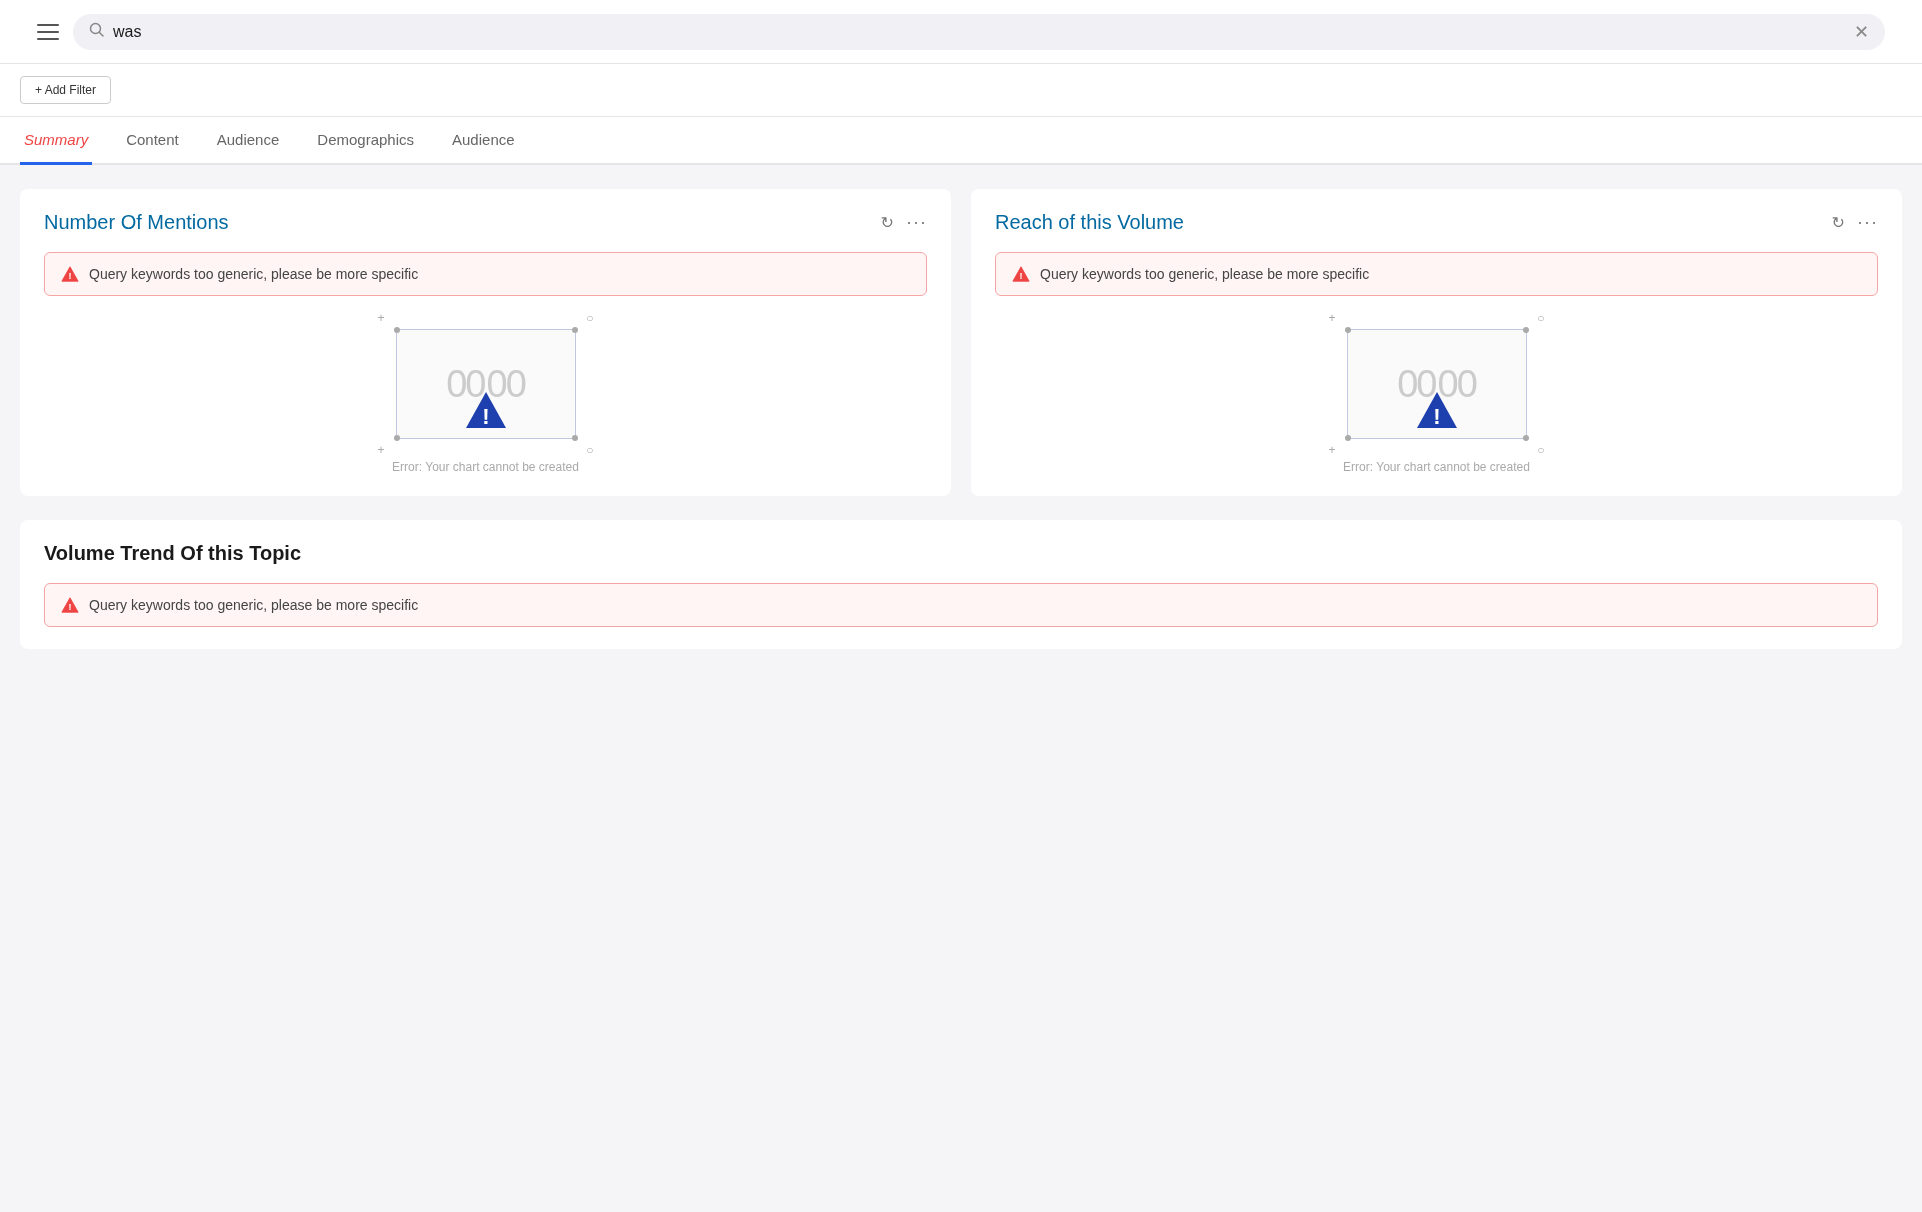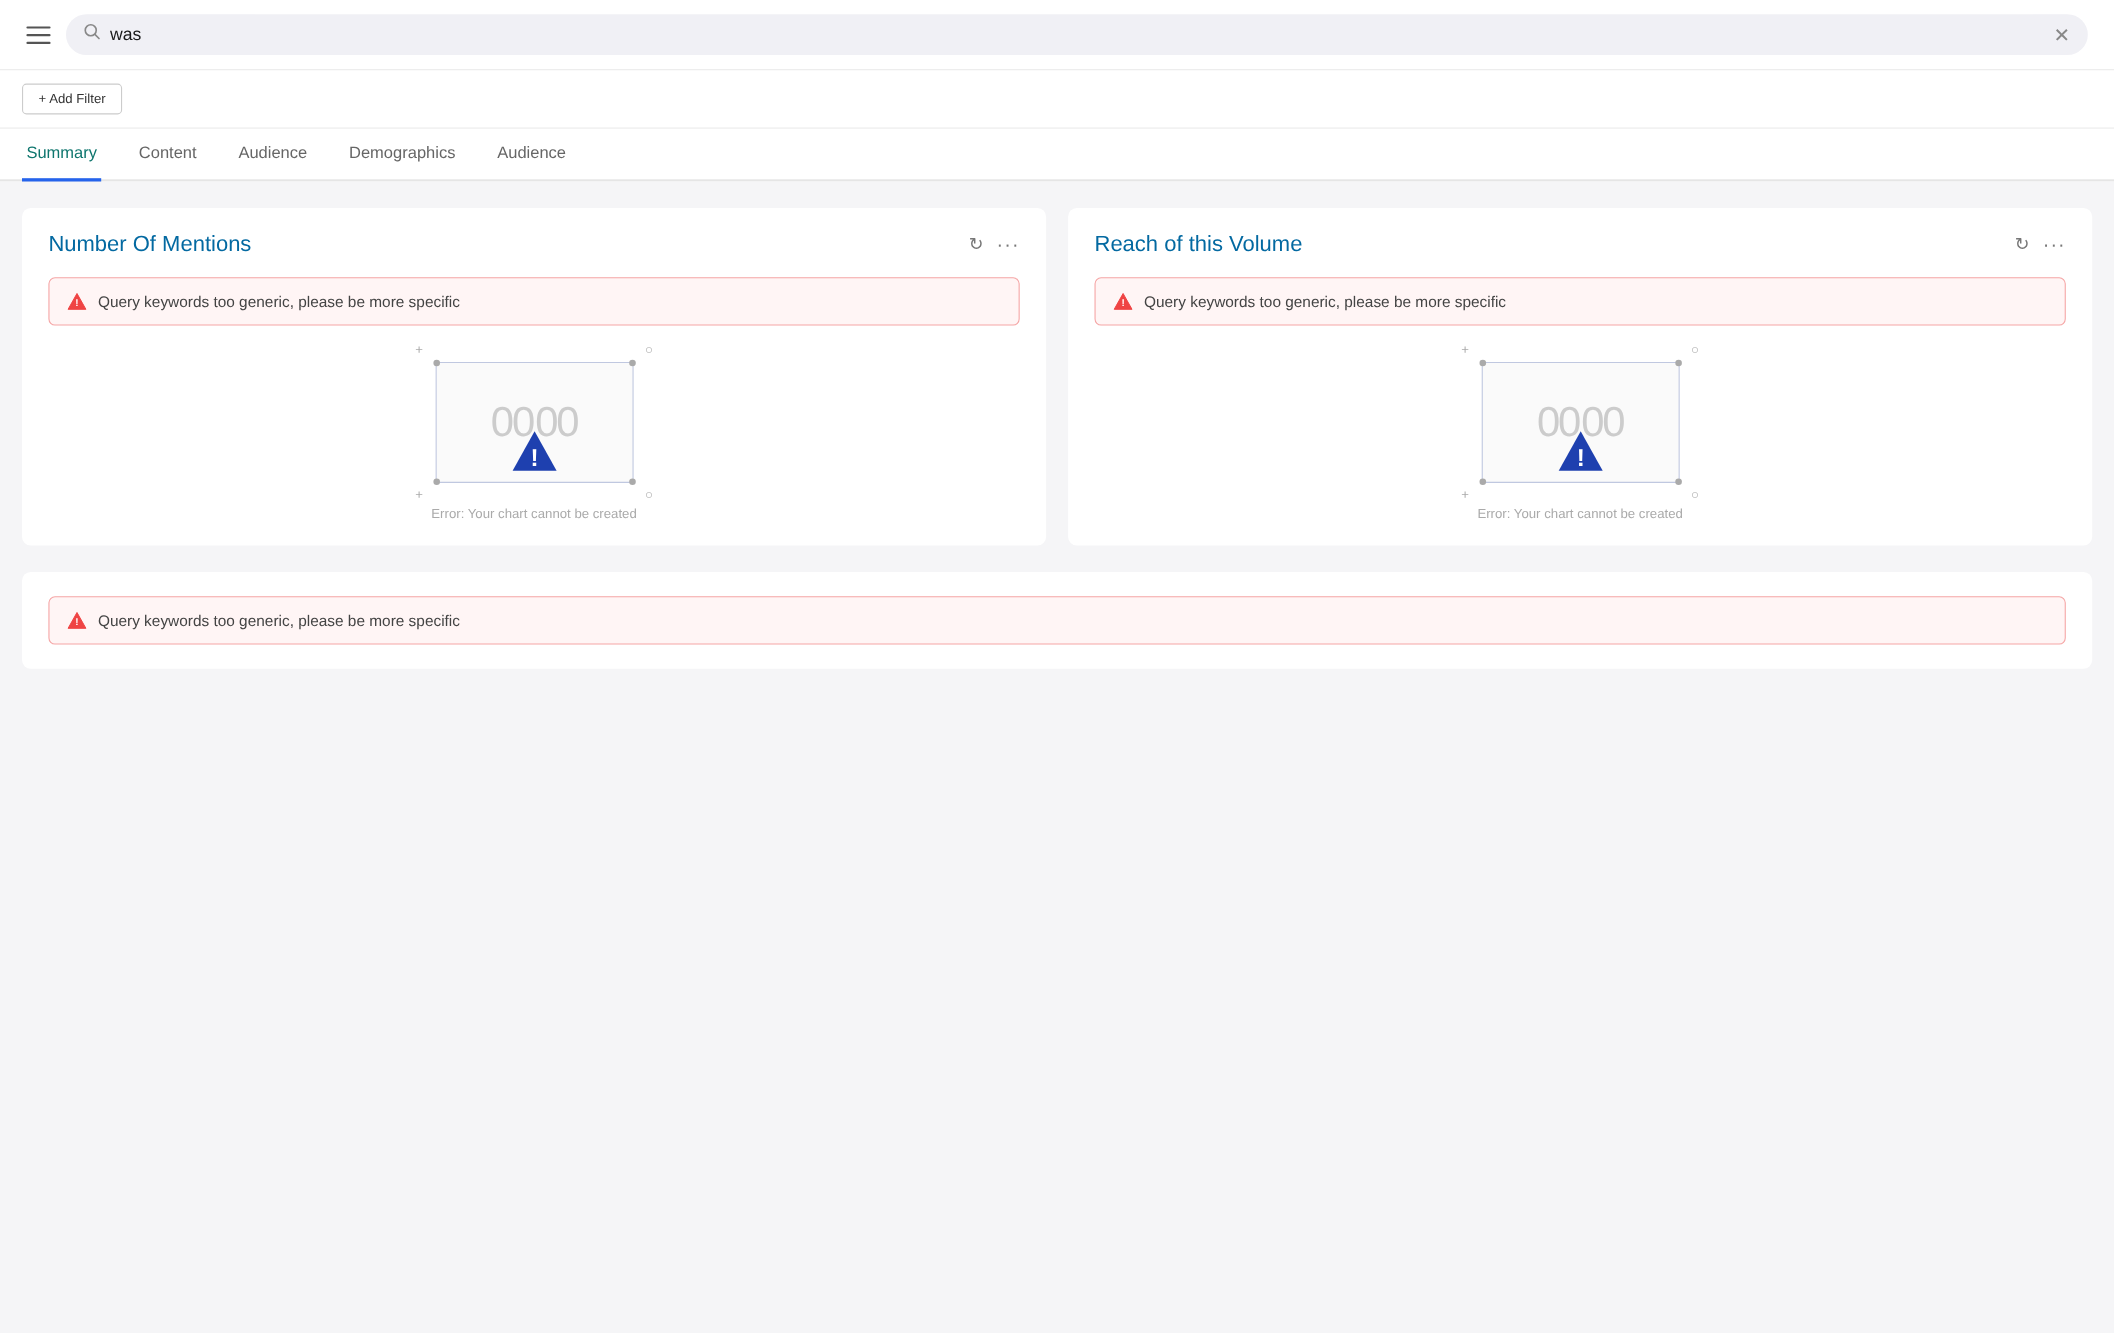--- a/index.html
+++ b/index.html
@@ -7,21 +7,21 @@
       font-family: -apple-system, BlinkMacSystemFont, 'Segoe UI', Helvetica, Arial, sans-serif;
       background: #f5f5f7;
       color: #1a1a1a;
     }
 
     
     .topbar {
       background: #ffffff;
       display: flex;
       align-items: center;
-      padding: 10px 24px;
+      padding: 10px 37px;
       gap: 14px;
       border-bottom: 1px solid #e5e5e5;
       height: 64px;
     }
     .hamburger-icon {
       cursor: pointer;
       display: flex;
       flex-direction: column;
       gap: 5px;
     }
@@ -91,23 +91,24 @@
     .tab {
       padding: 14px 4px;
       font-size: 15px;
       color: #666;
       cursor: pointer;
       border-bottom: 3px solid transparent;
       margin-bottom: -2px;
       white-space: nowrap;
     }
     .tab.active {
-      color: #0f766e;
+      color: #ef4444;
       border-bottom-color: #2563eb;
       font-weight: 500;
+      font-style: italic;
     }
 
     
     .main-content {
       padding: 24px 20px;
       background: #f5f5f7;
       min-height: calc(100vh - 160px);
     }
 
     
@@ -352,20 +353,21 @@
             <span style="font-size:38px;font-weight:200;color:#ccc;letter-spacing:-2px;margin-left:2px;">00</span>
           </div>
         </div>
       </div>
       <div class="chart-error-text">Error: Your chart cannot be created</div>
     </div>
 
   </div>
 
   <div class="volume-card">
+    <div class="volume-title">Volume Trend Of this Topic</div>
     <div class="error-banner-wide">
       <svg width="18" height="18" viewBox="0 0 20 20" fill="none">
         <path d="M10 2L19 18H1L10 2Z" fill="#ef4444" stroke="#ef4444" stroke-linejoin="round"></path>
         <text x="10" y="15" text-anchor="middle" font-size="10" fill="white" font-weight="bold">!</text>
       </svg>
       <span>Query keywords too generic, please be more specific</span>
     </div>
   </div>
 
 </div>

